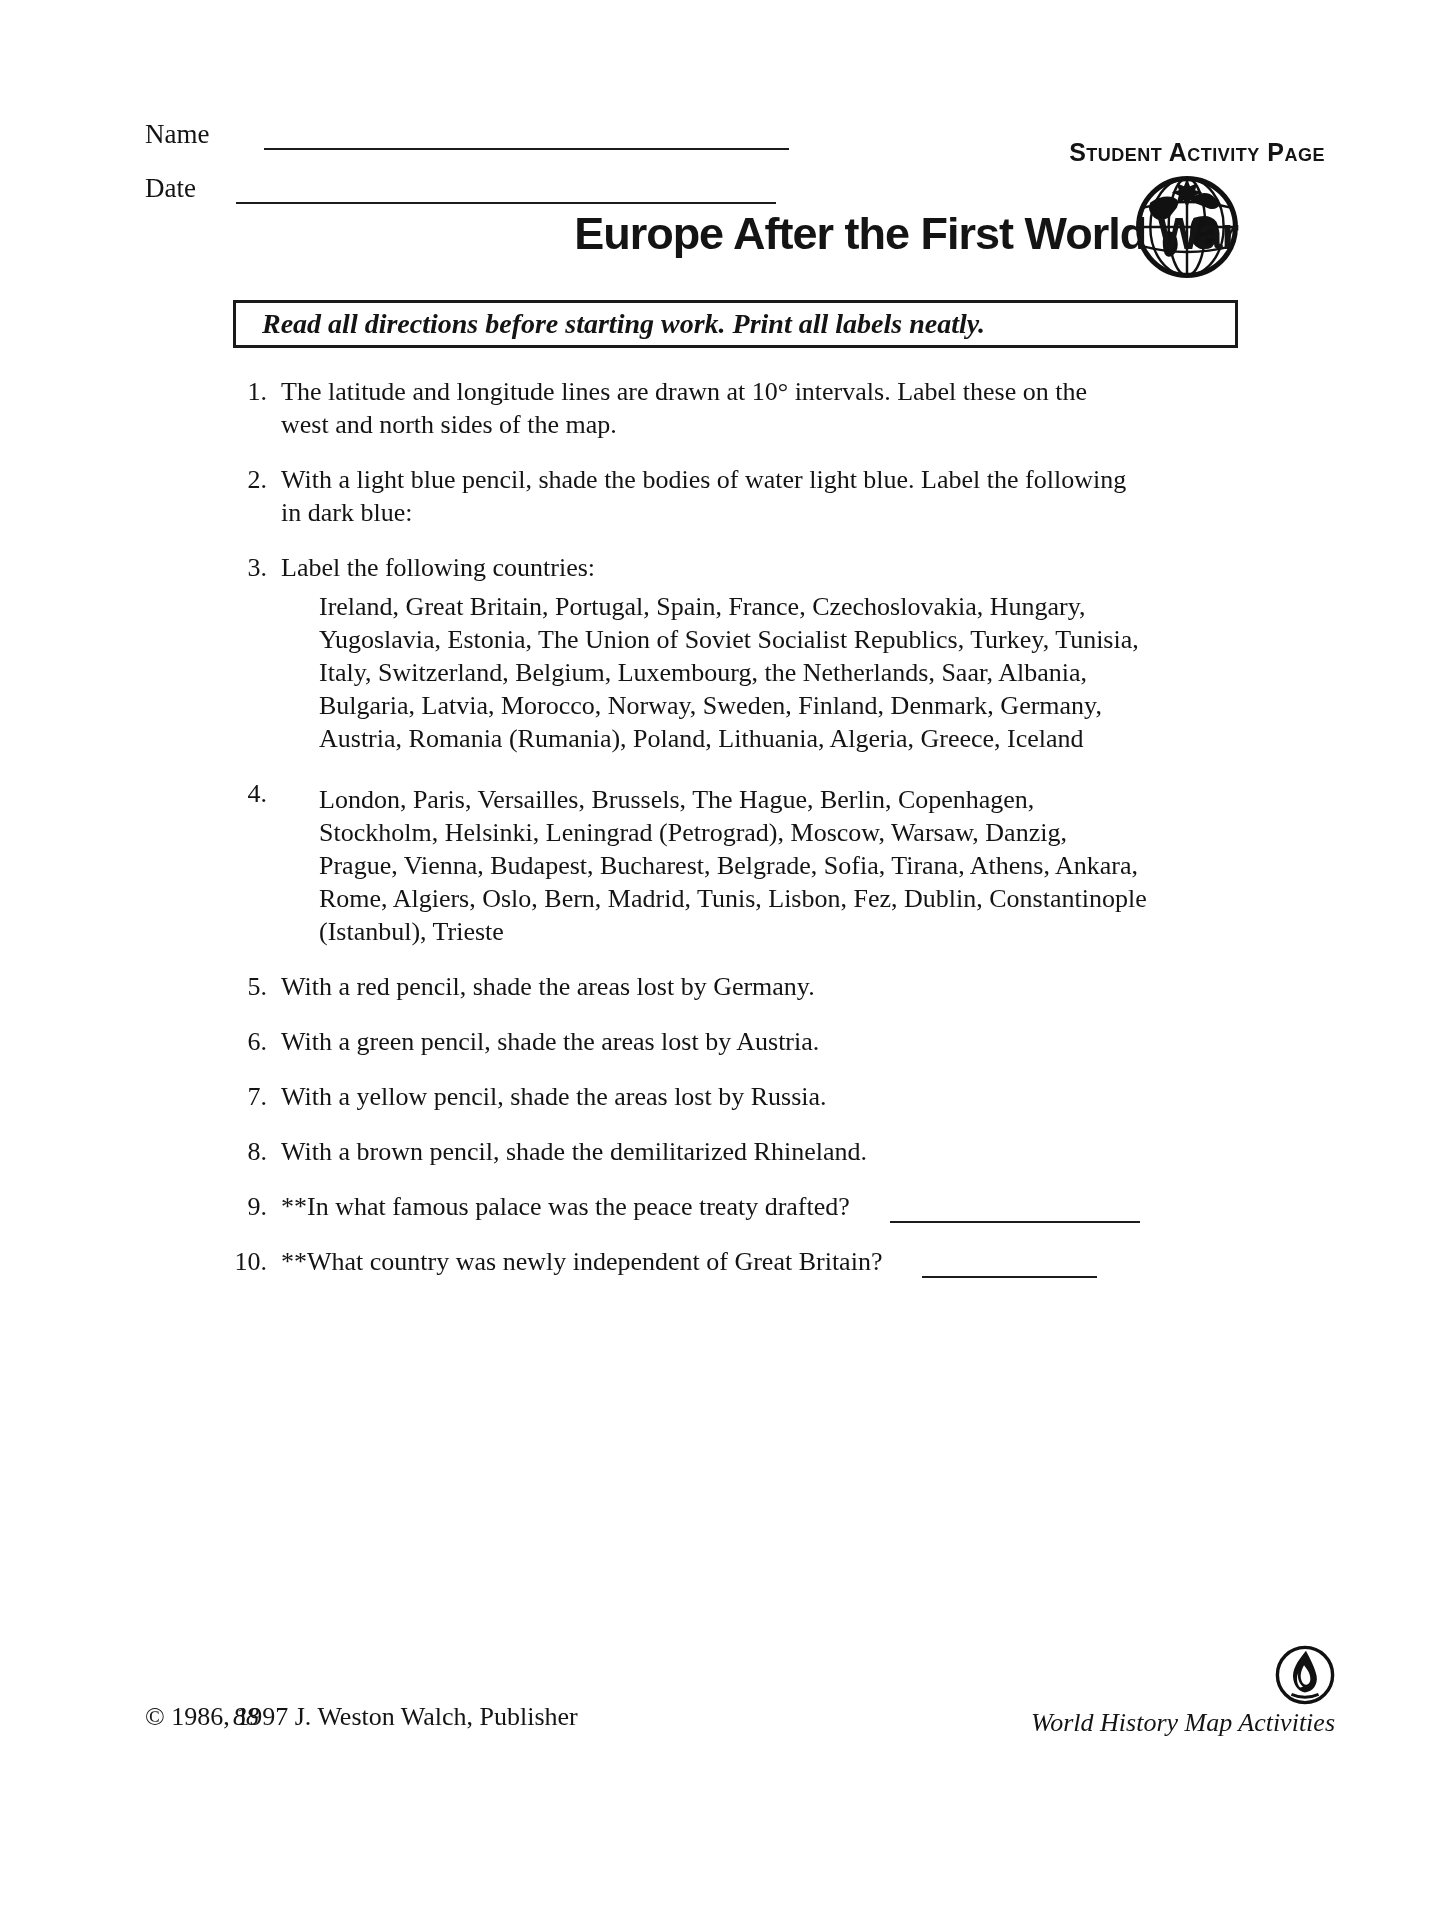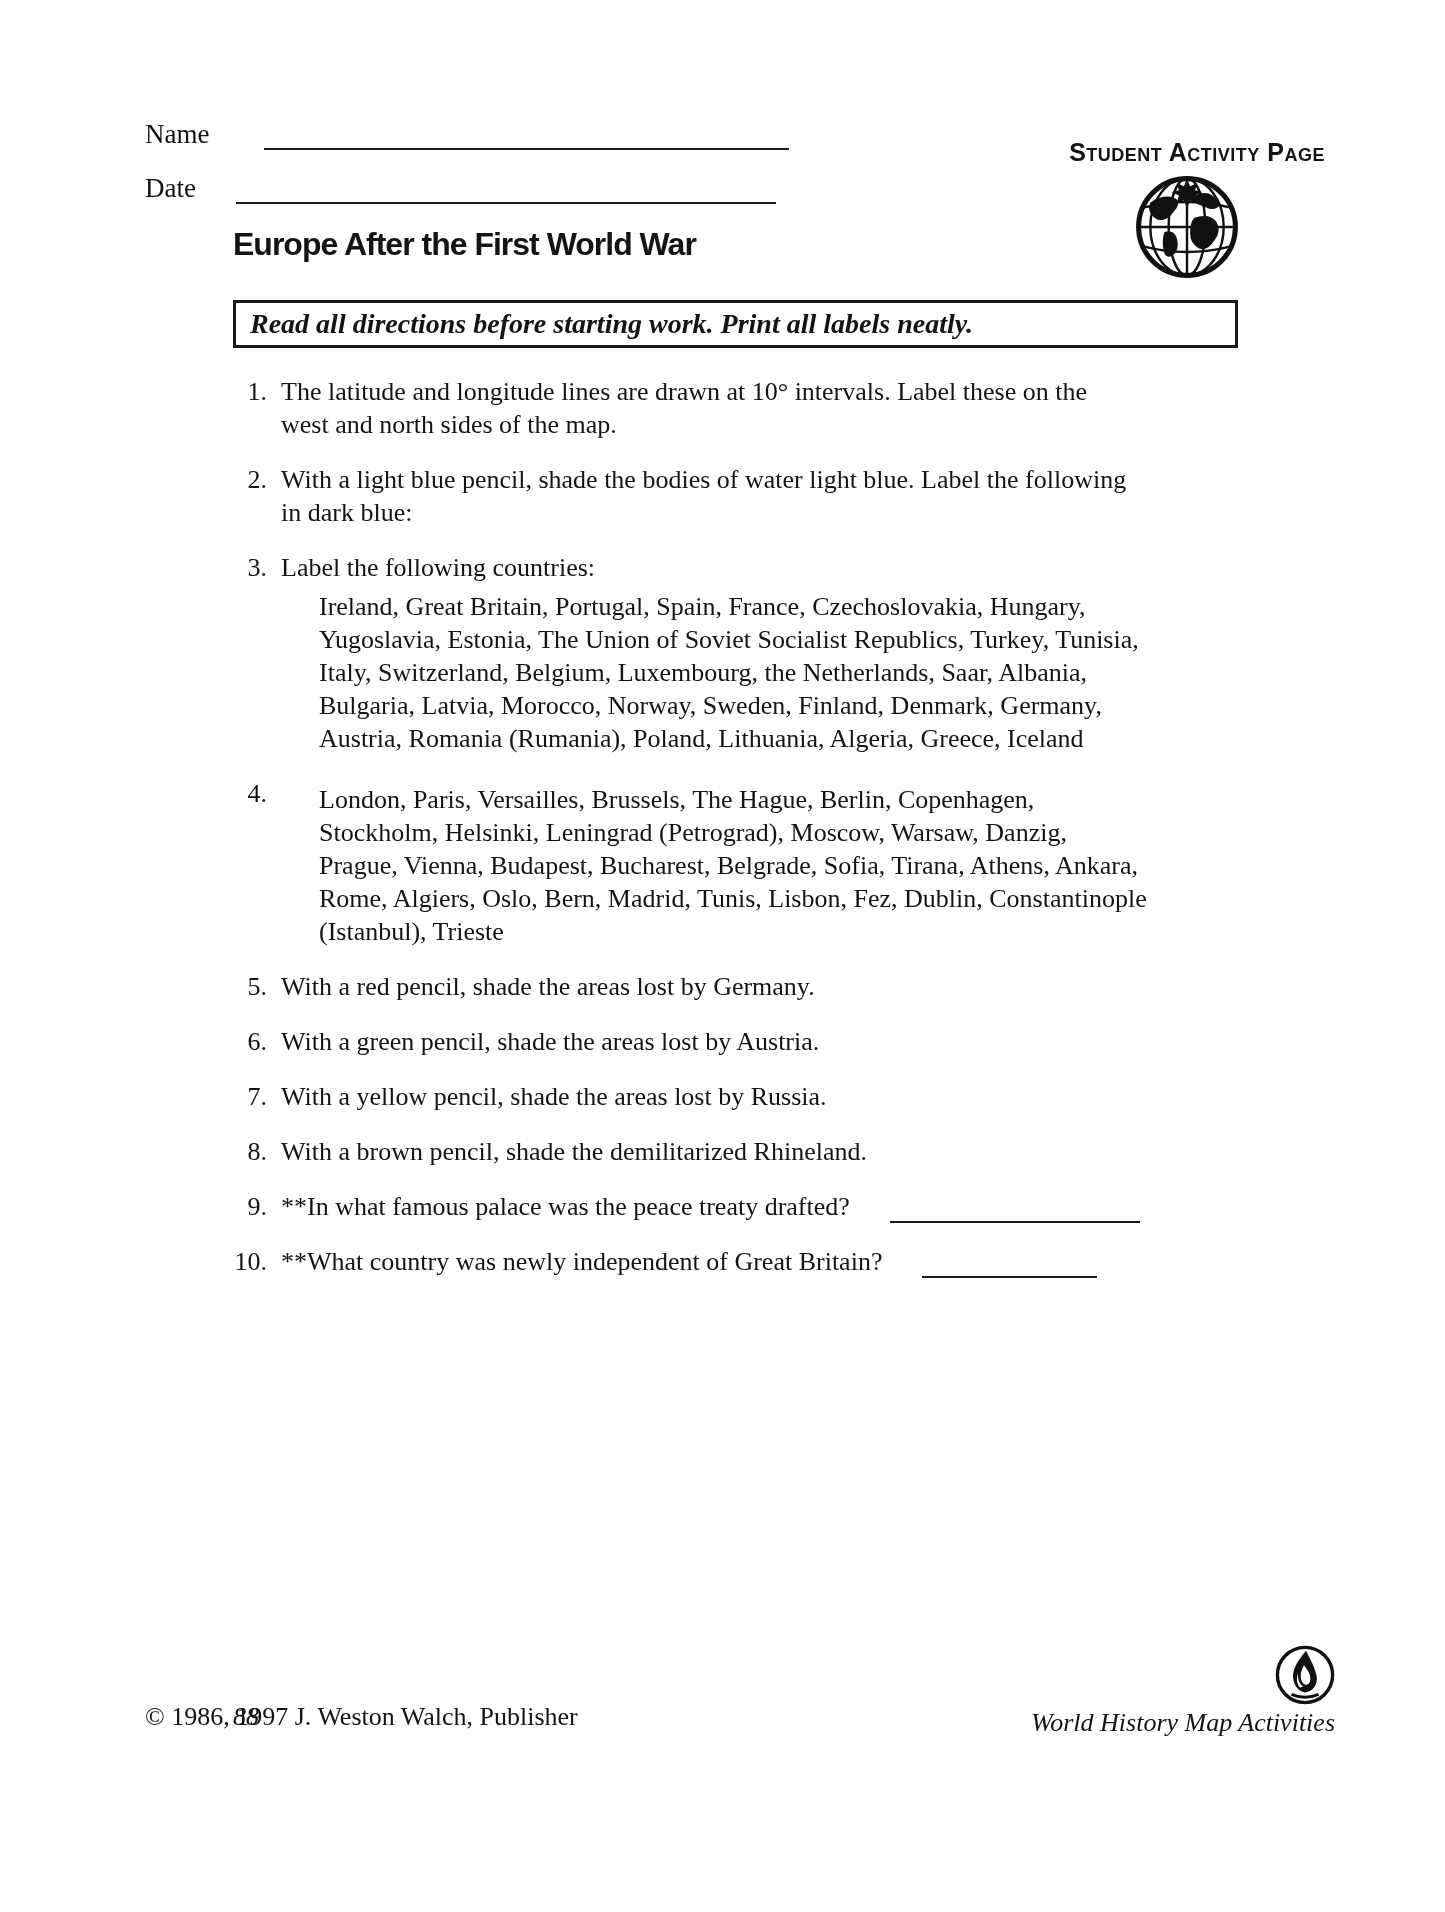--- a/index.html
+++ b/index.html
@@ -17,34 +17,34 @@
   .name-line{width:525px;margin-left:55px;}
   .date-line{width:540px;margin-left:40px;}
   .corner-label{
     position:absolute;top:138px;right:120px;
     font-family:"Liberation Sans", sans-serif;
     font-weight:700;font-size:25px;letter-spacing:.5px;
     font-variant:small-caps;
   }
   .globe{position:absolute;left:1134px;top:174px;width:106px;height:106px;}
   .page-title{
-    position:absolute;left:233px;top:226px;width:1005px;
-    text-align:left;
+    position:absolute;left:233px;top:208px;width:1005px;
+    text-align:right;
     font-family:"Liberation Sans", sans-serif;
-    font-weight:700;font-size:32px;letter-spacing:-1px;
+    font-weight:700;font-size:45px;letter-spacing:-1px;
     white-space:nowrap;
   }
   
   .directions-box{
     position:absolute;left:233px;top:300px;width:1005px;height:48px;
     border:3px solid #1a1a1a;box-sizing:border-box;
     display:flex;align-items:center;
   }
   .directions-text{
-    font-weight:700;font-style:italic;font-size:28px;padding-left:14px;
+    font-weight:700;font-style:italic;font-size:28px;padding-left:26px;
     white-space:nowrap;
   }
   
   .tasks{position:absolute;left:233px;top:375px;width:1010px;font-size:26px;line-height:33px;}
   .task{display:flex;margin-bottom:22px;}
   .t-num{flex:0 0 34px;text-align:right;margin-right:14px;}
   .t-body{flex:1 1 auto;}
   .t-text{white-space:pre-line;}
   .t-sub{white-space:pre-line;margin-left:38px;margin-top:6px;}
   .t-line{display:flex;align-items:flex-end;gap:26px;}

